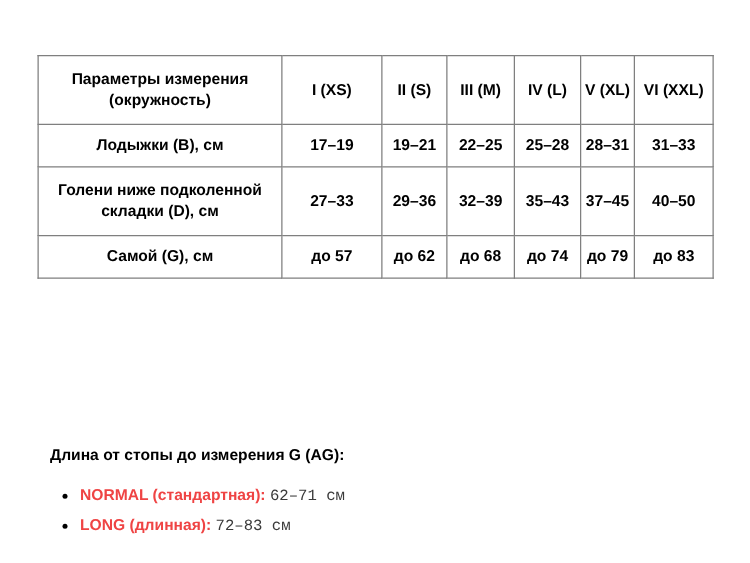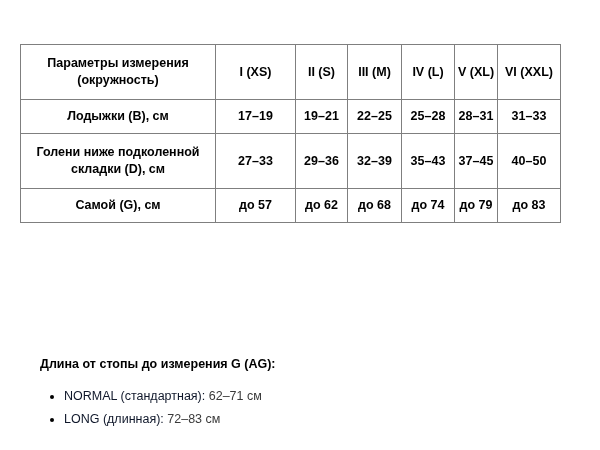--- a/index.html
+++ b/index.html
@@ -7,21 +7,21 @@
     width:600px;height:450px;
     background:#ffffff;
     font-family:"Liberation Sans", sans-serif;
     color:#000;
     position:relative;
     overflow:hidden;
   }
   .page{position:absolute;inset:0;}
 
   table.size-table{
-    position:absolute;left:20px;top:44px;
+    position:absolute;left:30px;top:44px;
     width:540px;
     border-collapse:collapse;
     table-layout:fixed;
   }
   table.size-table th,
   table.size-table td{
     border:1px solid #7f7f7f;
     text-align:center;
     vertical-align:middle;
     font-weight:bold;
@@ -46,22 +46,22 @@
   ul.notes-list{
     margin:17px 0 0 0;
     padding-left:24px;
     list-style:disc;
   }
   ul.notes-list li{
     font-size:12.5px;
     line-height:16px;
     margin-bottom:7px;
   }
-  ul.notes-list li .b{font-weight:normal;color:#0f172a;}
-  ul.notes-list li .v{font-weight:normal;color:#3a3a3a;}
+  ul.notes-list li .b{font-weight:bold;color:#ef4444;}
+  ul.notes-list li .v{font-weight:normal;color:#3a3a3a;font-family:Liberation Mono, monospace;}
 </style>
 </head>
 <body>
 
 <div class="page">
 
   <table class="size-table">
     <colgroup>
       <col style="width:195px">
       <col style="width:80px">

